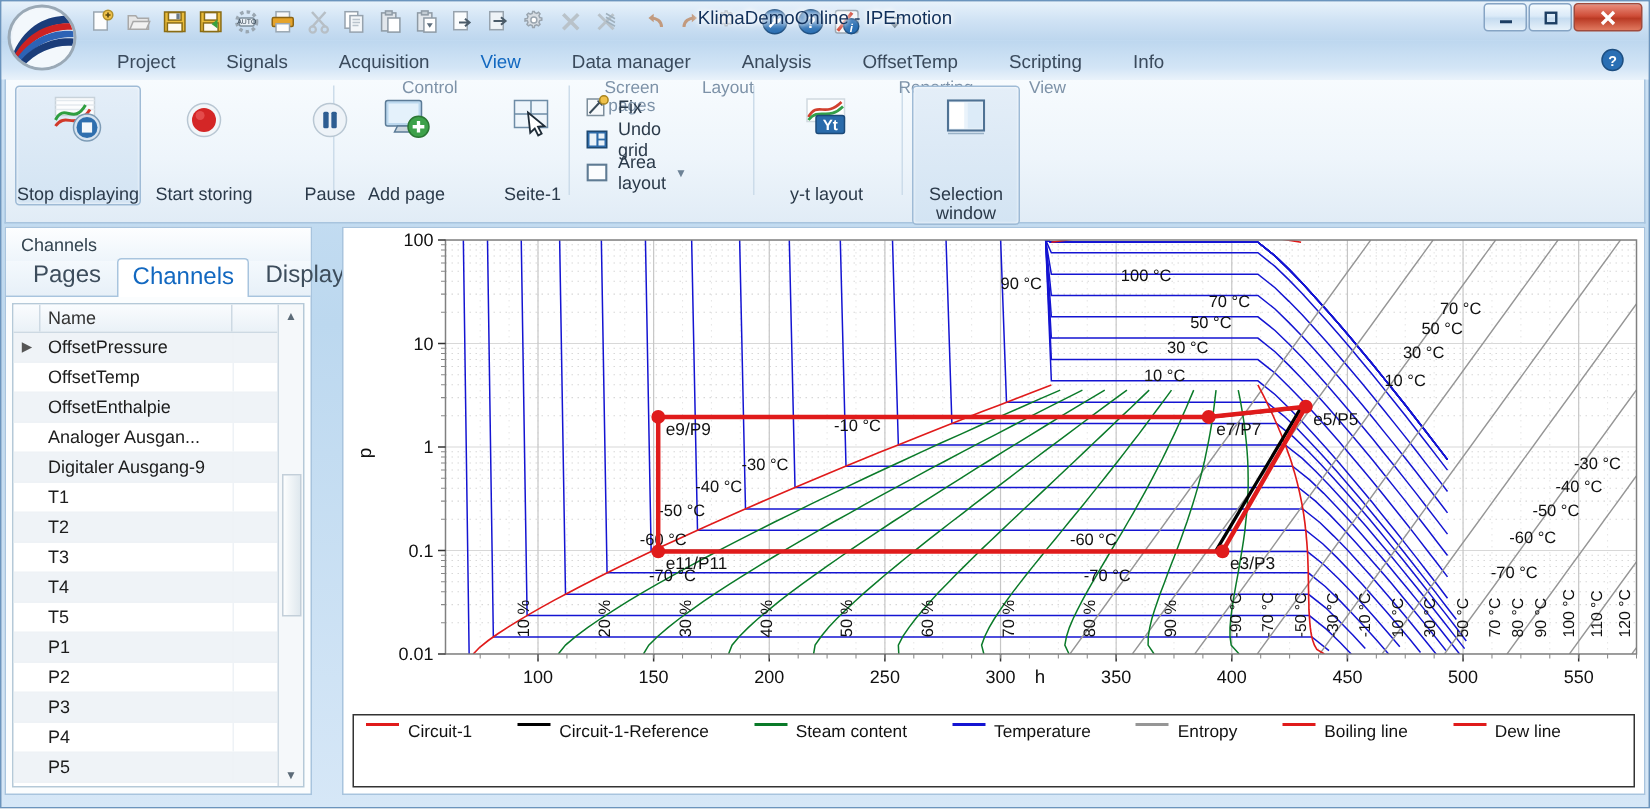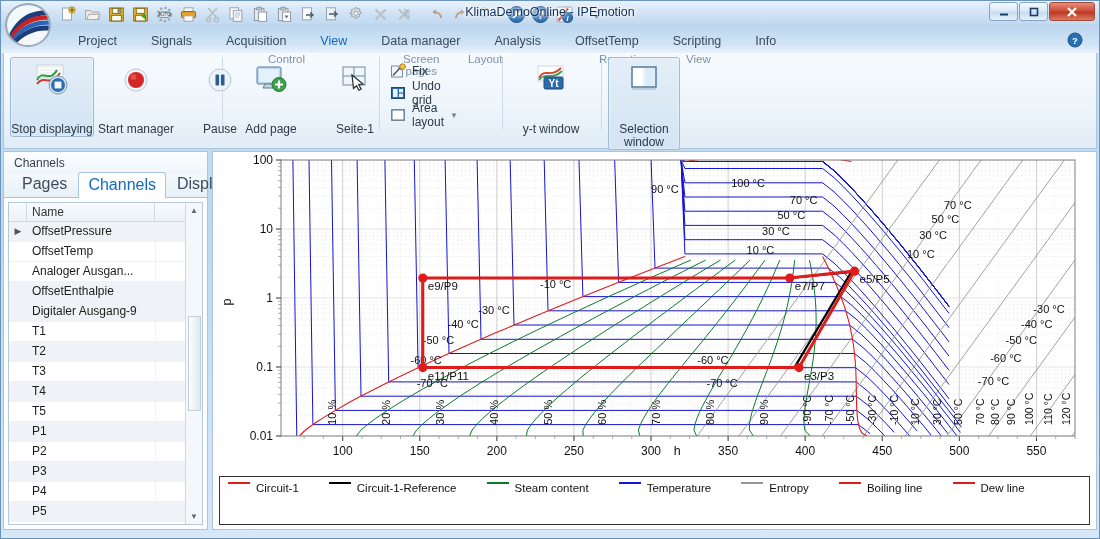--- a/index.html
+++ b/index.html
@@ -114,21 +114,21 @@
 
   .smallrow {
     display: flex; align-items: center; gap: 6px;
     height: 22px; padding: 0 4px; border-radius: 2px;
   }
   .smallrow .lbl { font-size: 12px; color: #2b3a4a; }
 
   
   .body {
     position: absolute; left: 2px; right: 2px; top: 150px; bottom: 8px;
-    display: flex; gap: 4px;
+    display: flex; gap: 20px;
   }
 
   .panel {
     width: 205px; background: #fbfdfe;
     border: 1px solid #a8c4de;
     display: flex; flex-direction: column;
   }
   .panel-head {
     height: 22px; padding: 4px 0 0 10px;
     font-size: 12px; color: #33434f;
@@ -422,21 +422,21 @@
           <div class="lbl">Stop displaying</div>
         </div>
         <div class="bigbtn">
           <div class="ico">
             <svg width="30" height="30" viewBox="0 0 30 30">
               <circle cx="15" cy="15" r="11" fill="#f2f6f9" stroke="#b9c7d3"></circle>
               <circle cx="15" cy="15" r="8" fill="#d42626"></circle>
               <circle cx="12.4" cy="12" r="3" fill="#f06a6a" opacity=".55"></circle>
             </svg>
           </div>
-          <div class="lbl">Start manager</div>
+          <div class="lbl">Start storing</div>
         </div>
         <div class="bigbtn">
           <div class="ico">
             <svg width="30" height="30" viewBox="0 0 30 30">
               <circle cx="15" cy="15" r="11" fill="#eef3f8" stroke="#b9c7d3"></circle>
               <rect x="10.5" y="9.5" width="3.6" height="11" rx="1" fill="#2d5d92"></rect>
               <rect x="15.9" y="9.5" width="3.6" height="11" rx="1" fill="#2d5d92"></rect>
             </svg>
           </div>
           <div class="lbl">Pause</div>
@@ -520,21 +520,21 @@
         <div class="bigbtn">
           <div class="ico">
             <svg width="34" height="30" viewBox="0 0 34 30">
               <rect x="4" y="1" width="25" height="15" fill="#fdfefe" stroke="#d0d9e0"></rect>
               <path d="M5 13 C11 2, 16 14, 27 3" fill="none" stroke="#d1402f" stroke-width="1.8"></path>
               <path d="M5 15 C12 6, 18 16, 28 6" fill="none" stroke="#34a04a" stroke-width="1.8"></path>
               <rect x="10" y="12" width="19" height="12" rx="1.5" fill="#2a6bab" stroke="#1c4a79"></rect>
               <text x="19.5" y="21.5" font-size="10" text-anchor="middle" fill="#fff" font-weight="bold">Yt</text>
             </svg>
           </div>
-          <div class="lbl">y-t window</div>
+          <div class="lbl">y-t layout</div>
           <div class="drop-arrow">▼</div>
         </div>
       </div>
       <div class="rgroup-title">Reporting</div>
     </div>
     <div class="rgroup-div"></div>
 
     <div class="rgroup" style="width:80px">
       <div class="rgroup-body" style="justify-content:center;">
         <div class="bigbtn sel" style="width:72px">
@@ -573,28 +573,28 @@
               <div class="row alt">
                 <div class="cell-ind">▶</div>
                 <div class="cell-name">OffsetPressure</div>
                 <div class="cell-extra"></div>
               </div>
               <div class="row">
                 <div class="cell-ind"></div>
                 <div class="cell-name">OffsetTemp</div>
                 <div class="cell-extra"></div>
               </div>
+              <div class="row alt">
+                <div class="cell-ind"></div>
+                <div class="cell-name">OffsetEnthalpie</div>
+                <div class="cell-extra"></div>
+              </div>
               <div class="row">
                 <div class="cell-ind"></div>
                 <div class="cell-name">Analoger Ausgan...</div>
-                <div class="cell-extra"></div>
-              </div>
-              <div class="row alt">
-                <div class="cell-ind"></div>
-                <div class="cell-name">OffsetEnthalpie</div>
                 <div class="cell-extra"></div>
               </div>
               <div class="row alt">
                 <div class="cell-ind"></div>
                 <div class="cell-name">Digitaler Ausgang-9</div>
                 <div class="cell-extra"></div>
               </div>
               <div class="row">
                 <div class="cell-ind"></div>
                 <div class="cell-name">T1</div>

